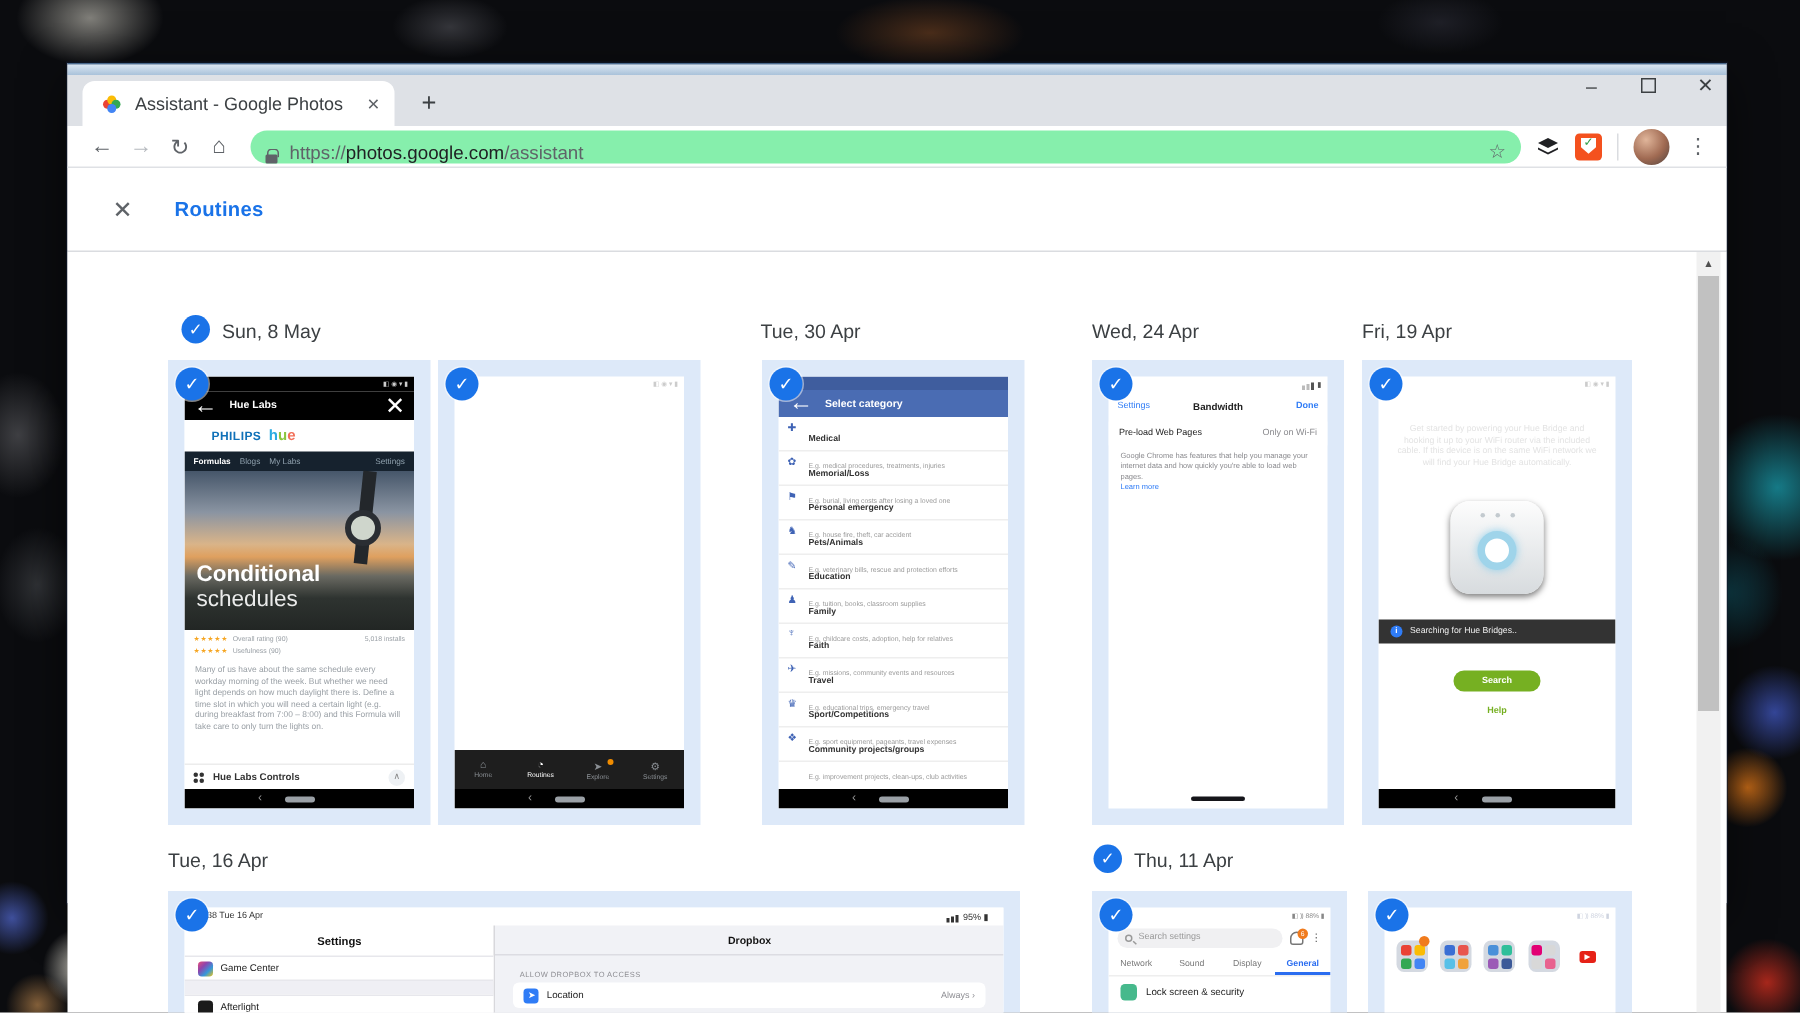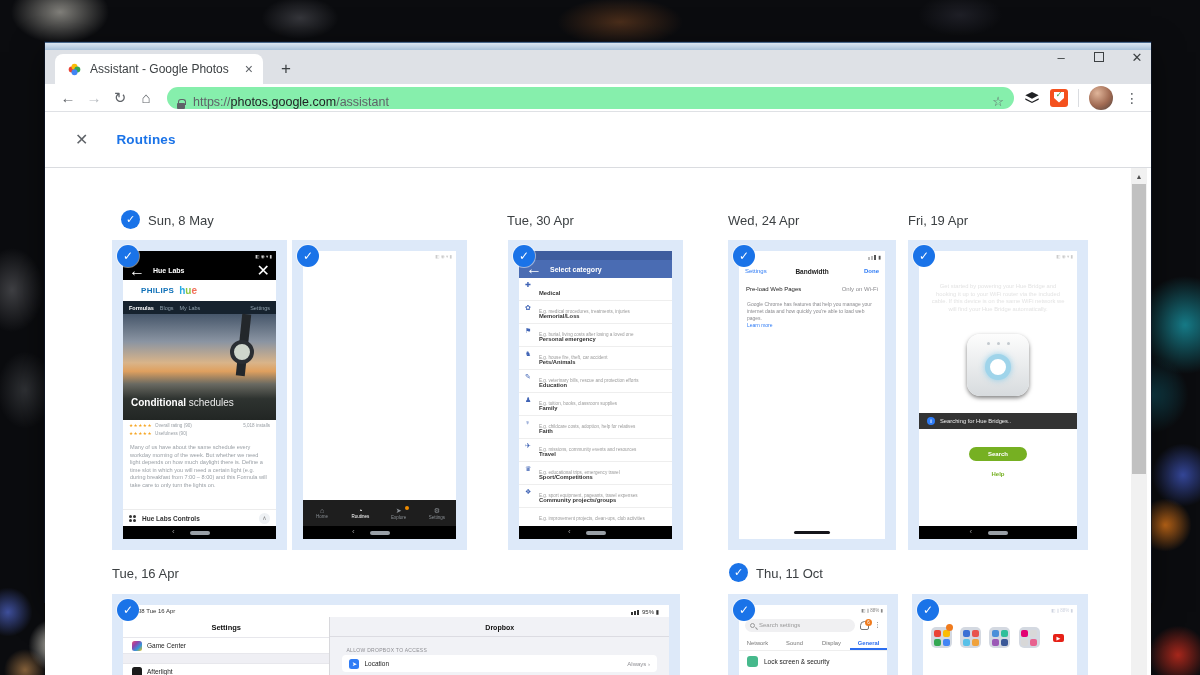--- a/index.html
+++ b/index.html
@@ -97,21 +97,21 @@
   .s1-hue { font-size:10px; font-weight:bold; margin-left:5px; }
   .s1-nav { height:13px; background:#16222e; display:flex; align-items:center; gap:6px; padding:0 6px;
     font-size:5.5px; color:#8fa0ad; flex:none; }
   .s1-nav .on { color:#fff; font-weight:bold; }
   .s1-nav .sp { flex:1; }
   .s1-hero { height:106px; position:relative; flex:none;
     background:linear-gradient(180deg,#46566a 0%,#8a94a2 26%,#d9b489 46%,#dfa05f 54%,#6a6a62 66%,#2e3330 80%,#222624 100%); }
   .s1-strap { position:absolute; right:28px; top:0; width:9px; height:62px; background:#23272b; transform:rotate(6deg); }
   .s1-face { position:absolute; right:22px; top:26px; width:24px; height:24px; border-radius:50%;
     background:#cfd6cc; border:4px solid #2a2e33; }
-  .s1-cap { position:absolute; left:8px; bottom:12px; color:#fff; font-size:10px; }
+  .s1-cap { position:absolute; left:8px; bottom:12px; color:#fff; font-size:15px; }
   .s1-cap b { font-weight:bold; } .s1-cap span { font-weight:normal; opacity:.9; }
   .s1-rate { height:20px; background:#fff; padding:2px 6px 0; font-size:4.6px; color:#9aa0a6; flex:none; }
   .s1-rate .row { display:flex; gap:3px; line-height:8px; }
   .s1-rate .st { color:#f6a623; letter-spacing:.5px; }
   .s1-rate .r { margin-left:auto; }
   .s1-para { flex:1; background:#fff; padding:4px 7px; font-size:5.6px; line-height:7.6px; color:#9aa0a6; overflow:hidden; }
   .s1-foot { height:17px; background:#fff; border-top:1px solid #ececec; display:flex; align-items:center;
     padding:0 6px; flex:none; }
   .s1-grid { width:7px; height:7px; display:grid; grid-template-columns:3px 3px; gap:1px; margin-right:6px; }
   .s1-grid i { background:#333; border-radius:50%; }
@@ -505,21 +505,21 @@
         <div class="ms-gnav">
             <span class="bk">‹</span>
             <span class="pill"></span>
           </div>
       </div>
       <div class="badge">✓</div>
     </div>
 
     <div class="datelabel" style="left:67px;top:398px">Tue, 16 Apr</div>
     <div class="datecheck" style="left:684px;top:395px">✓</div>
-    <div class="datelabel" style="left:711px;top:398px">Thu, 11 Oct</div>
+    <div class="datelabel" style="left:711px;top:398px">Thu, 11 Apr</div>
 
     <div class="card" style="left:67px;top:426px;width:568px">
       <div class="shot">
         <div class="ms-status s6-status">
           <span>9:38  Tue 16 Apr</span>
           <span><span class="tinybar" style="height:3px;background:#333"></span><span class="tinybar" style="height:4px;background:#333"></span><span class="tinybar" style="height:5px;background:#333"></span>&nbsp;<span>95%</span> ▮</span>
         </div>
         <div class="s6-body">
           <div class="s6-left">
             <div class="s6-lt">Settings</div>

